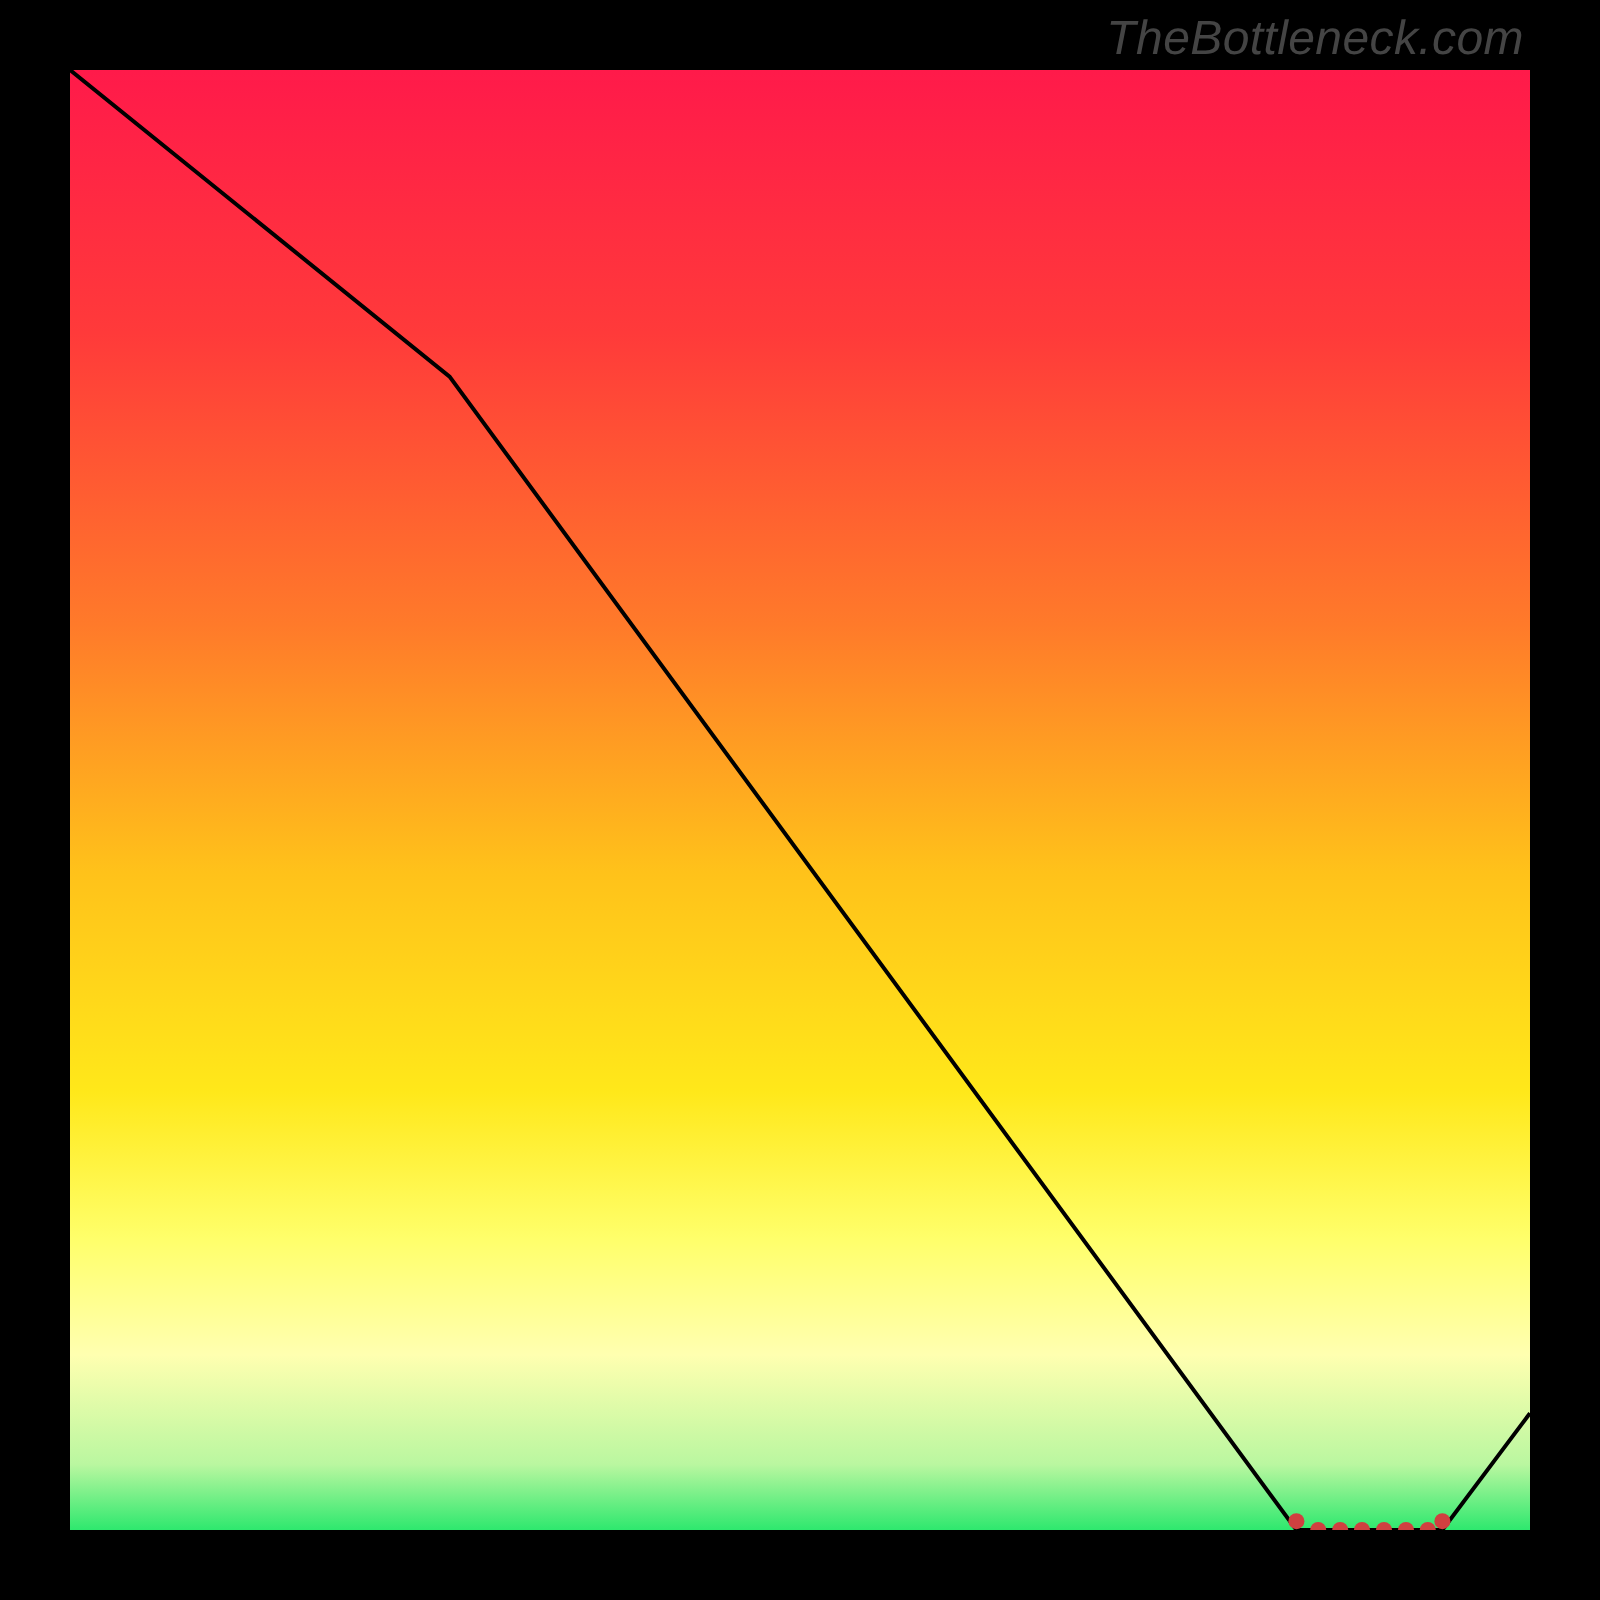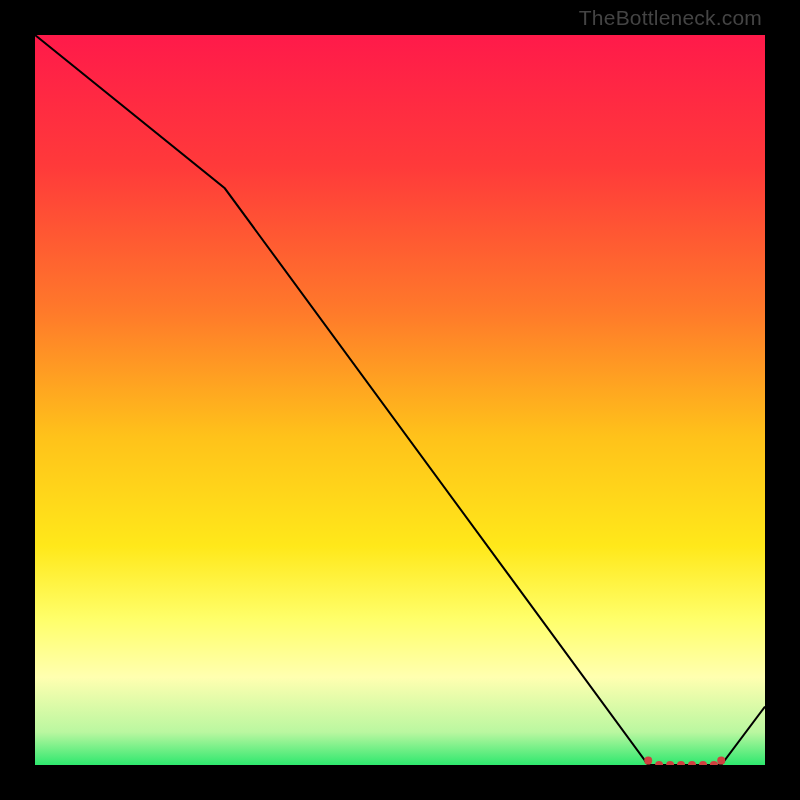--- a/index.html
+++ b/index.html
@@ -28,23 +28,24 @@
       #baf7a0 95.5%,
       #2ee86e 100%
     );
   }
   .watermark {
     position: absolute;
     top: 6px;
     right: 38px;
     color: #444;
     font-family: Arial, Helvetica, sans-serif;
-    font-size: 21px;
+    font-size: 24px;
     letter-spacing: 0.2px;
     user-select: none;
+    font-style: italic;
   }
   svg.overlay {
     position: absolute;
     left: 0; top: 0;
     width: 730px; height: 730px;
     display: block;
   }
 </style>
 </head>
 <body>

